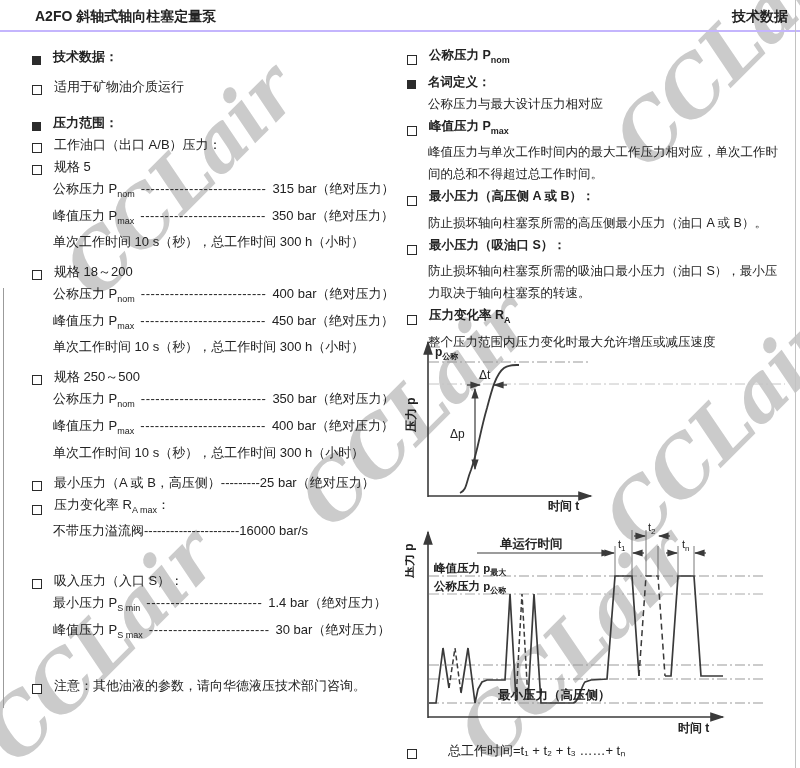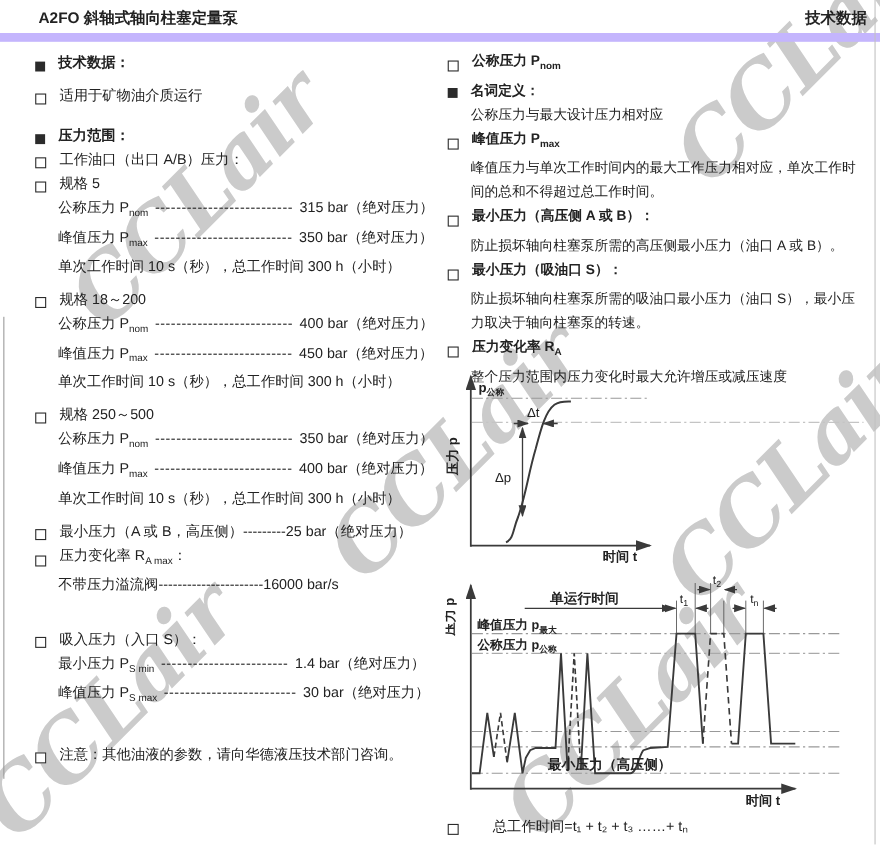--- a/index.html
+++ b/index.html
@@ -12,21 +12,21 @@
         transform:rotate(-45deg); white-space:nowrap; z-index:0; user-select:none; }
 
   .content { position:relative; z-index:1; }
 
   
   .edge-r { position:absolute; right:4px; top:0; height:768px; width:1px; background:#c2c2c2; z-index:2; }
   .edge-l { position:absolute; left:3px; top:288px; height:420px; width:1px; background:#9b9b9b; z-index:2; }
 
   
   .header { position:absolute; top:0; left:0; width:800px; height:30px;
-            border-bottom:8px solid #c4b5fd; }
+            border-bottom:2px solid #c4b5fd; }
   .header .title { position:absolute; left:35px; top:8px; font-size:14px; font-weight:bold; }
   .header .right { position:absolute; right:12px; top:8px; font-size:14px; font-weight:bold; }
 
   
   .col-left  { position:absolute; left:30px;  top:46px; width:366px; font-size:13px; }
   .col-right { position:absolute; left:405px; top:44px; width:378px; font-size:12.5px; }
 
   .it { display:flex; align-items:center; line-height:22px; }
   .b  { flex:0 0 auto; width:9px; height:9px; margin:6px 12px 0 2px; }
   .b.f { background:#2b2b2b; }

